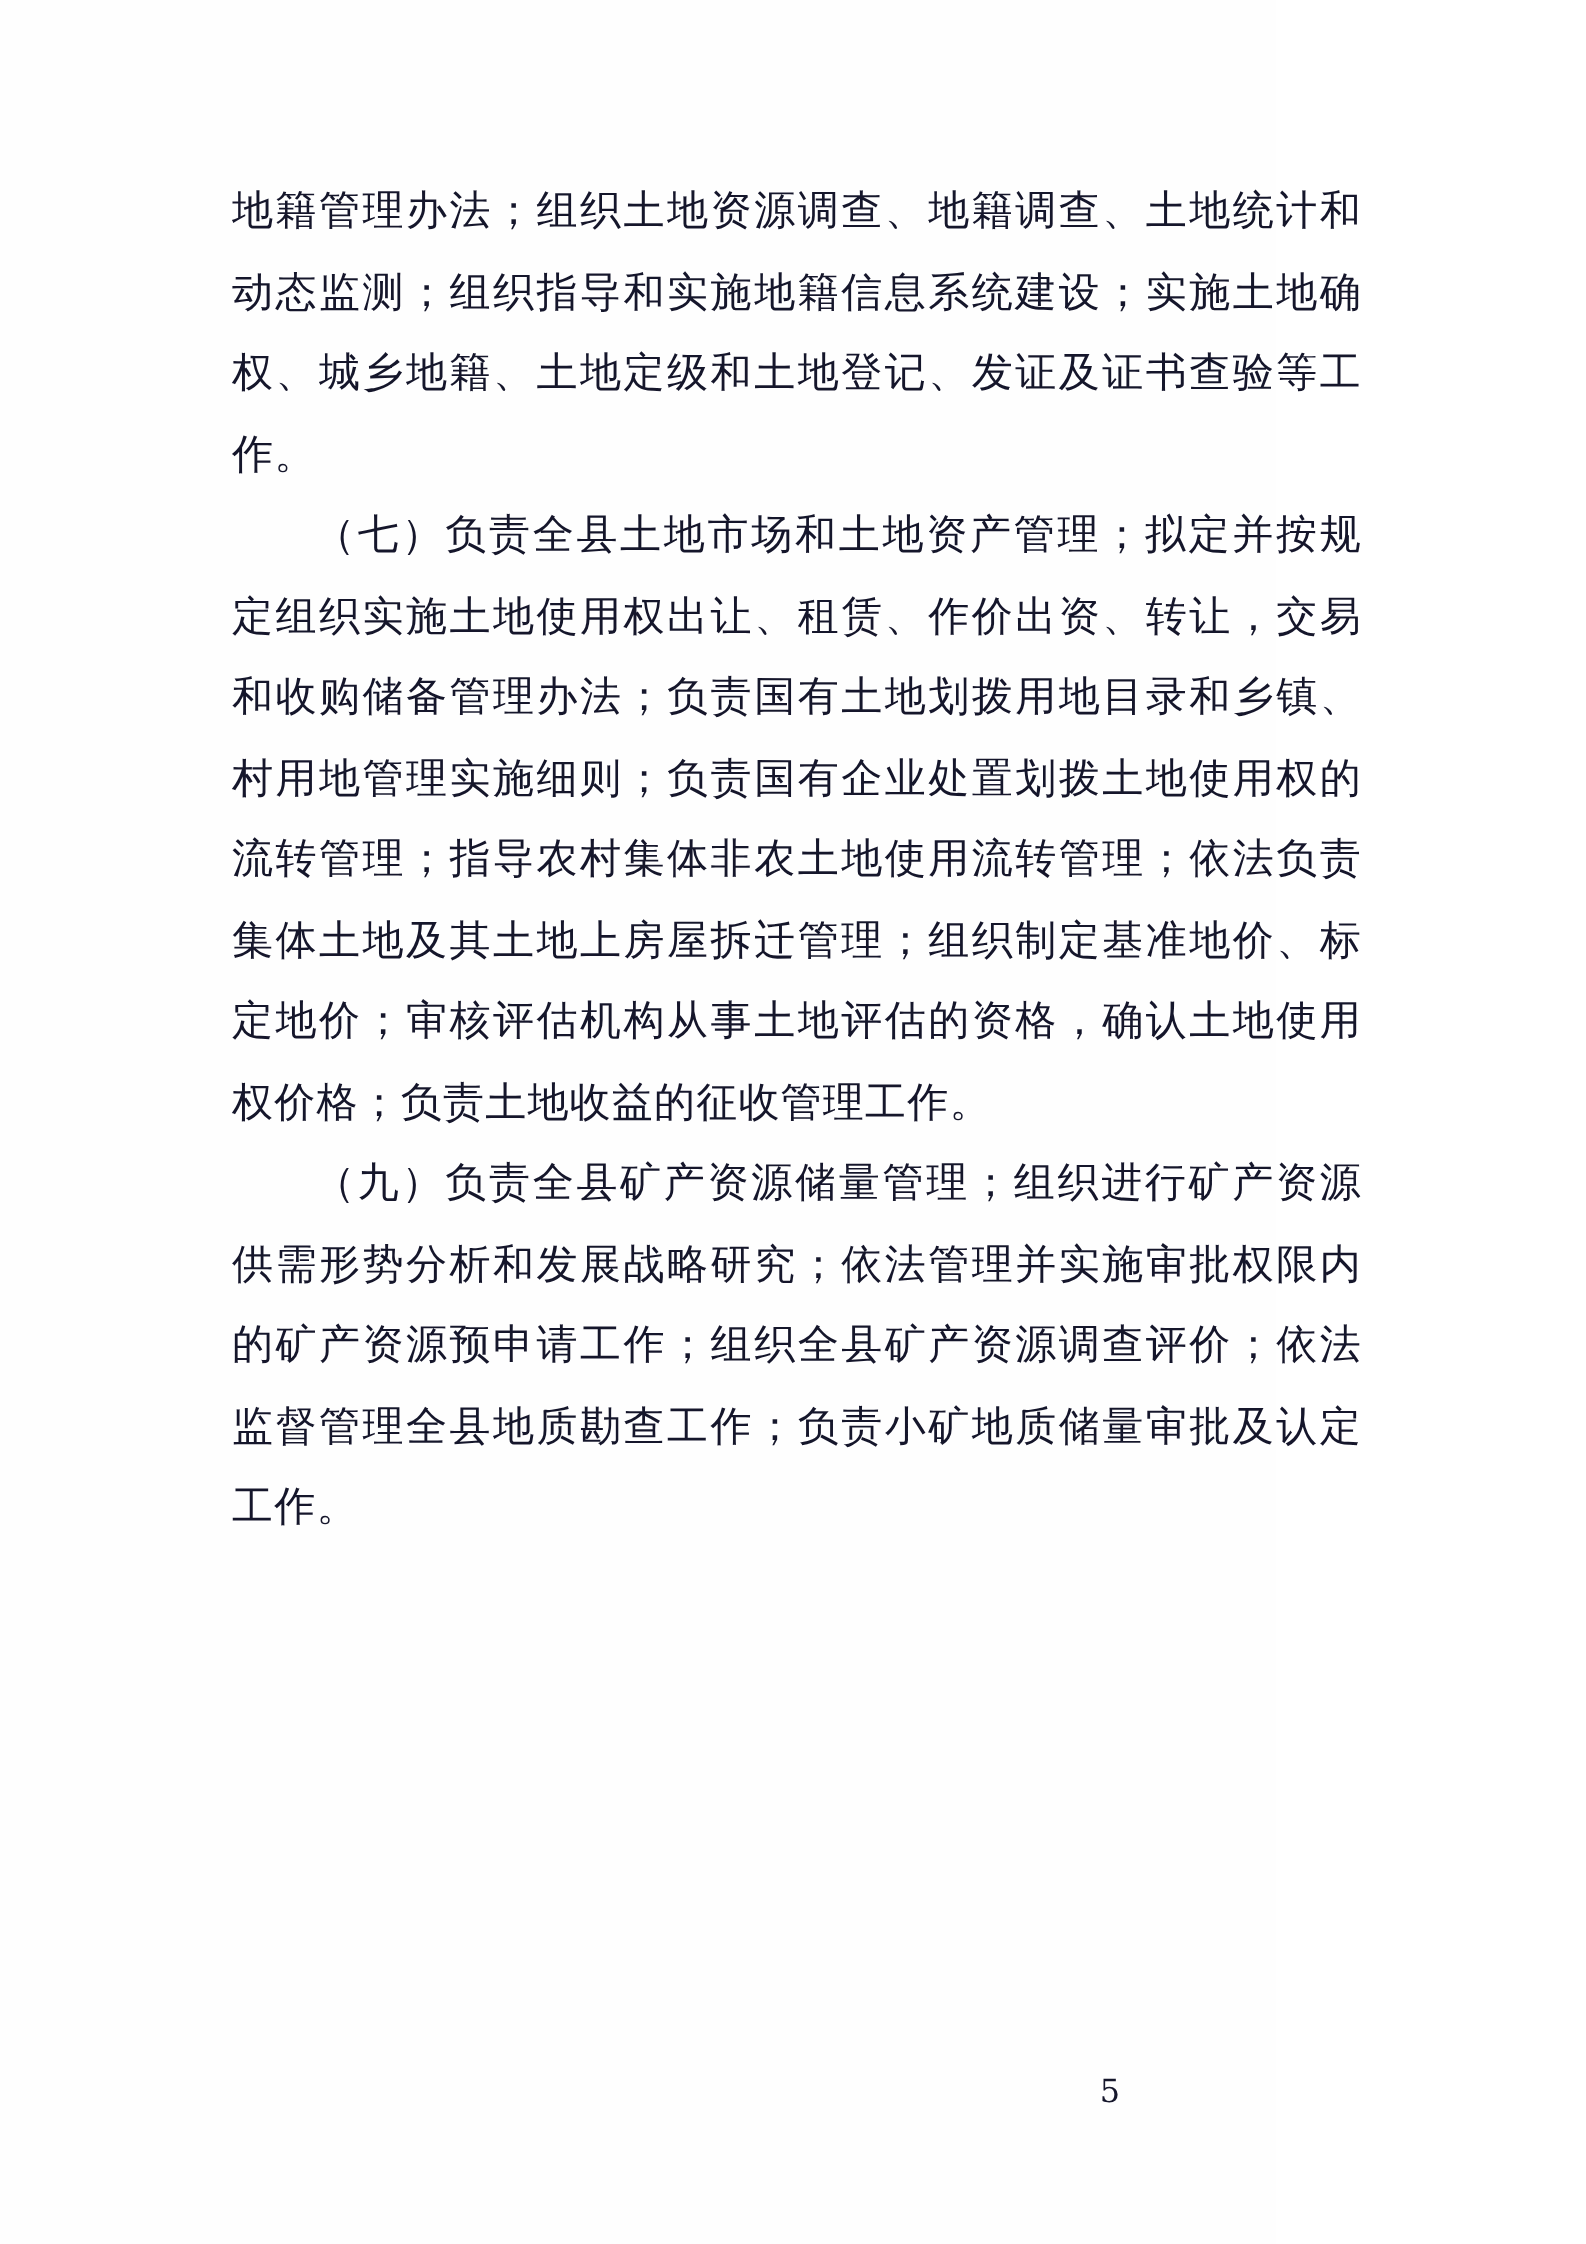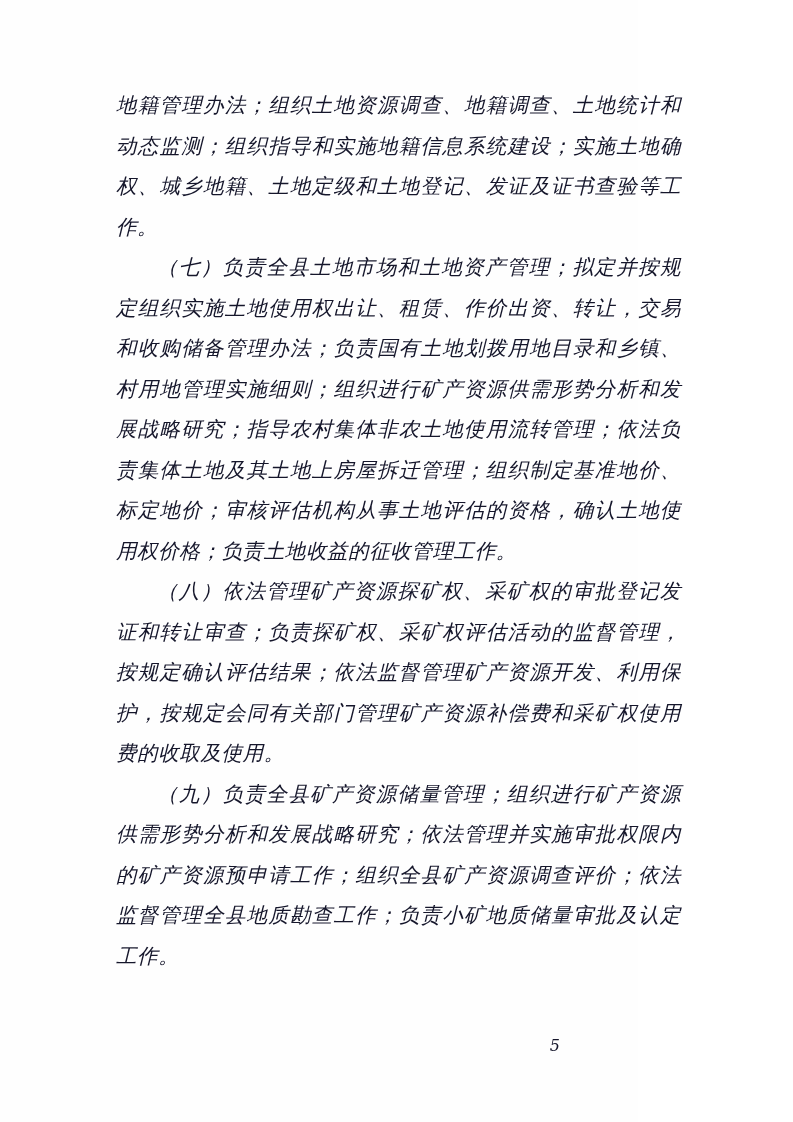--- a/index.html
+++ b/index.html
@@ -15,21 +15,20 @@
     position: relative;
     overflow: hidden;
   }
   .page {
     position: absolute;
     left: 0;
     top: 0;
     width: 638px;
     height: 1122px;
     background: #fefefe;
-    font-style: italic;
   }
   .content {
     position: absolute;
     left: 116px;
     top: 85px;
     width: 565px;
   }
   .para {
     font-size: 20.5px;
     line-height: 40.5px;
@@ -51,19 +50,18 @@
     color: #15162b;
     font-family: "DejaVu Serif", "Liberation Serif", serif;
   }
 </style>
 </head>
 <body>
 
 <div class="page">
   <div class="content">
     <p class="para">地籍管理办法；组织土地资源调查、地籍调查、土地统计和动态监测；组织指导和实施地籍信息系统建设；实施土地确权、城乡地籍、土地定级和土地登记、发证及证书查验等工作。</p>
-    <p class="para indent">（七）负责全县土地市场和土地资产管理；拟定并按规定组织实施土地使用权出让、租赁、作价出资、转让，交易和收购储备管理办法；负责国有土地划拨用地目录和乡镇、村用地管理实施细则；组织进行矿产资源供需形势分析和发展战略研究；指导农村集体非农土地使用流转管理；依法负责集体土地及其土地上房屋拆迁管理；组织制定基准地价、标定地价；审核评估机构从事土地评估的资格，确认土地使用权价格；负责土地收益的征收管理工作。</p>
-    <p class="para indent">（八）依法管理矿产资源探矿权、采矿权的审批登记发证和转让审查；负责探矿权、采矿权评估活动的监督管理，按规定确认评估结果；依法监督管理矿产资源开发、利用保护，按规定会同有关部门管理矿产资源补偿费和采矿权使用费的收取及使用。</p>
+    <p class="para indent">（七）负责全县土地市场和土地资产管理；拟定并按规定组织实施土地使用权出让、租赁、作价出资、转让，交易和收购储备管理办法；负责国有土地划拨用地目录和乡镇、村用地管理实施细则；负责国有企业处置划拨土地使用权的流转管理；指导农村集体非农土地使用流转管理；依法负责集体土地及其土地上房屋拆迁管理；组织制定基准地价、标定地价；审核评估机构从事土地评估的资格，确认土地使用权价格；负责土地收益的征收管理工作。</p>
     <p class="para indent">（九）负责全县矿产资源储量管理；组织进行矿产资源供需形势分析和发展战略研究；依法管理并实施审批权限内的矿产资源预申请工作；组织全县矿产资源调查评价；依法监督管理全县地质勘查工作；负责小矿地质储量审批及认定工作。</p>
 
   </div>
   <div class="page-number">5</div>
 </div>
 
 </body></html>

